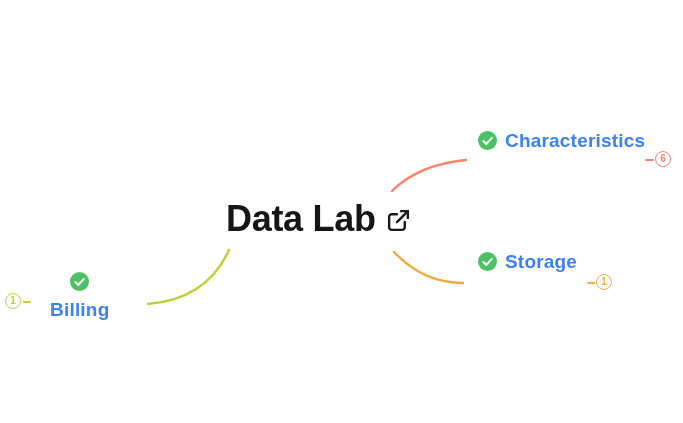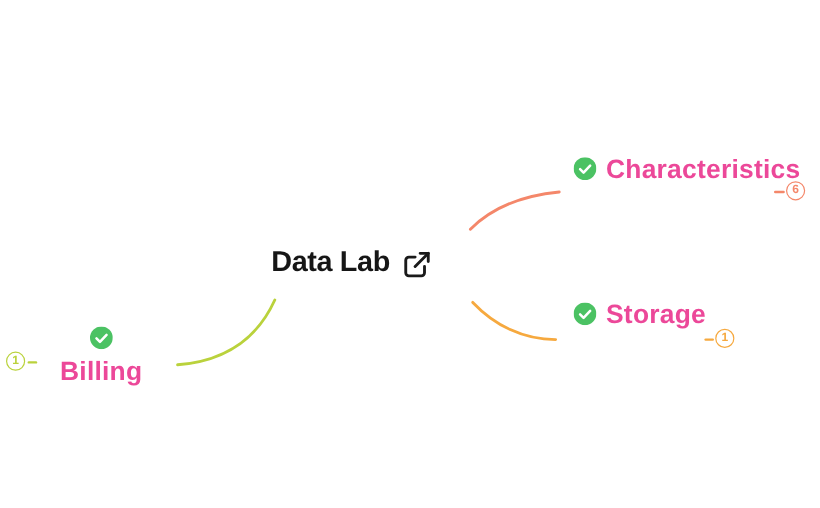--- a/index.html
+++ b/index.html
@@ -20,35 +20,35 @@
     pointer-events: none;
   }
   .branches path { fill: none; stroke-width: 2.4; stroke-linecap: round; }
 
   .root-node {
     position: absolute; left: 226px; top: 203px;
     display: flex; align-items: center; gap: 10px;
     cursor: pointer;
   }
   .root-label {
-    font-size: 24px; line-height: 32px;
+    font-size: 36px; line-height: 32px;
     font-weight: 800; letter-spacing: -0.3px;
     color: #161616; white-space: nowrap;
   }
   .ext-icon { width: 25px; height: 25px; display: block; margin-top: 3px; }
 
   .topic {
     position: absolute;
     display: flex; align-items: center; gap: 8px;
     cursor: pointer;
   }
   .topic-label {
-    font-size: 22px; line-height: 21px;
+    font-size: 19px; line-height: 21px;
     font-weight: 600; letter-spacing: 0.2px;
-    color: #ec4899; white-space: nowrap;
+    color: #3b82f6; white-space: nowrap;
   }
   .check-icon { width: 19px; height: 19px; display: block; }
 
   #topic-characteristics { left: 478px; top: 130px; }
   #topic-storage         { left: 478px; top: 251px; }
   #topic-billing         { left: 50px;  top: 272px; flex-direction: column; }
 
   .badge-circle {
     position: absolute;
     width: 14px; height: 14px;

